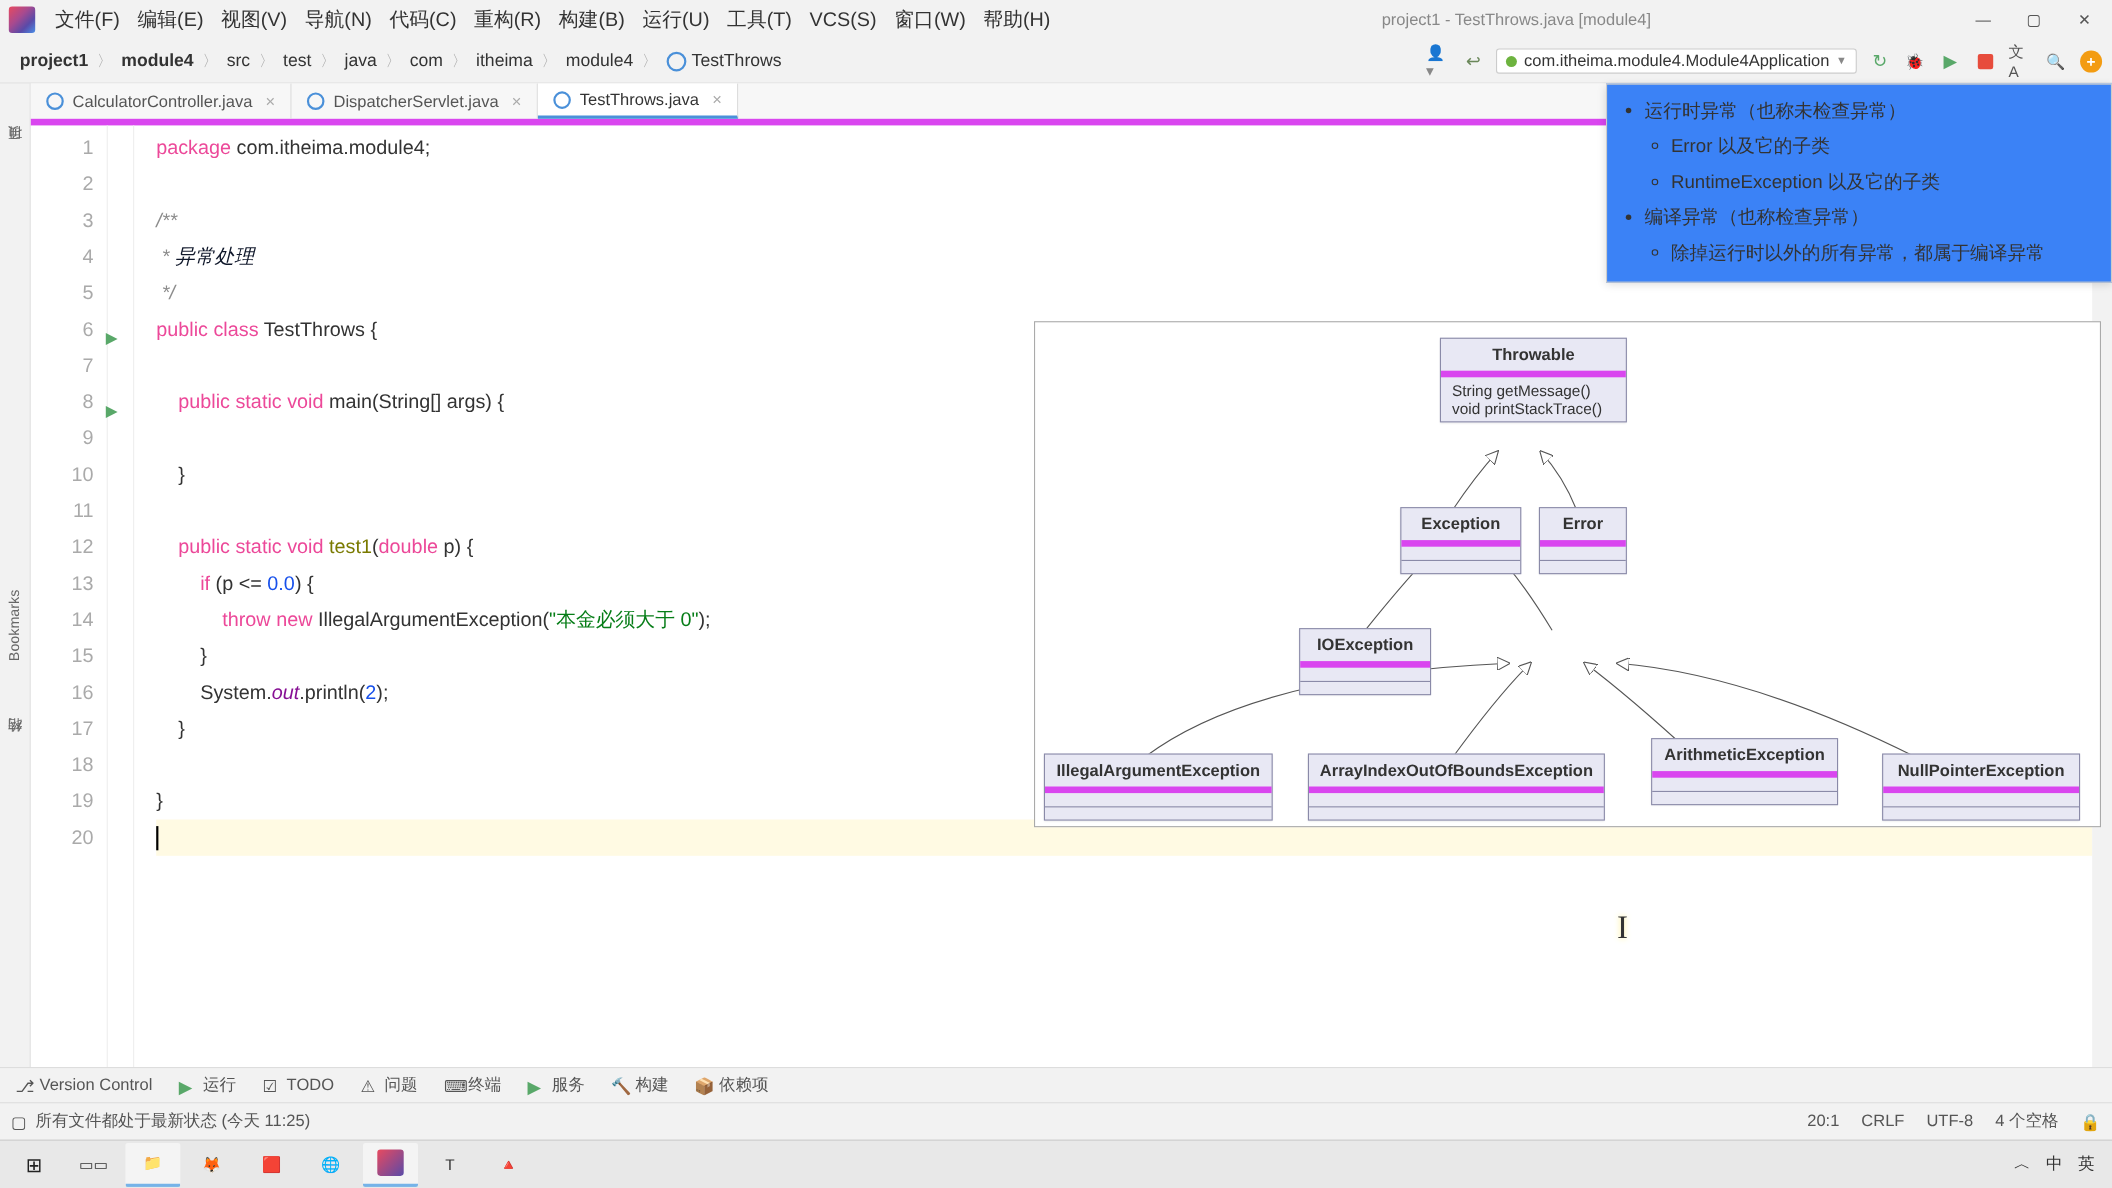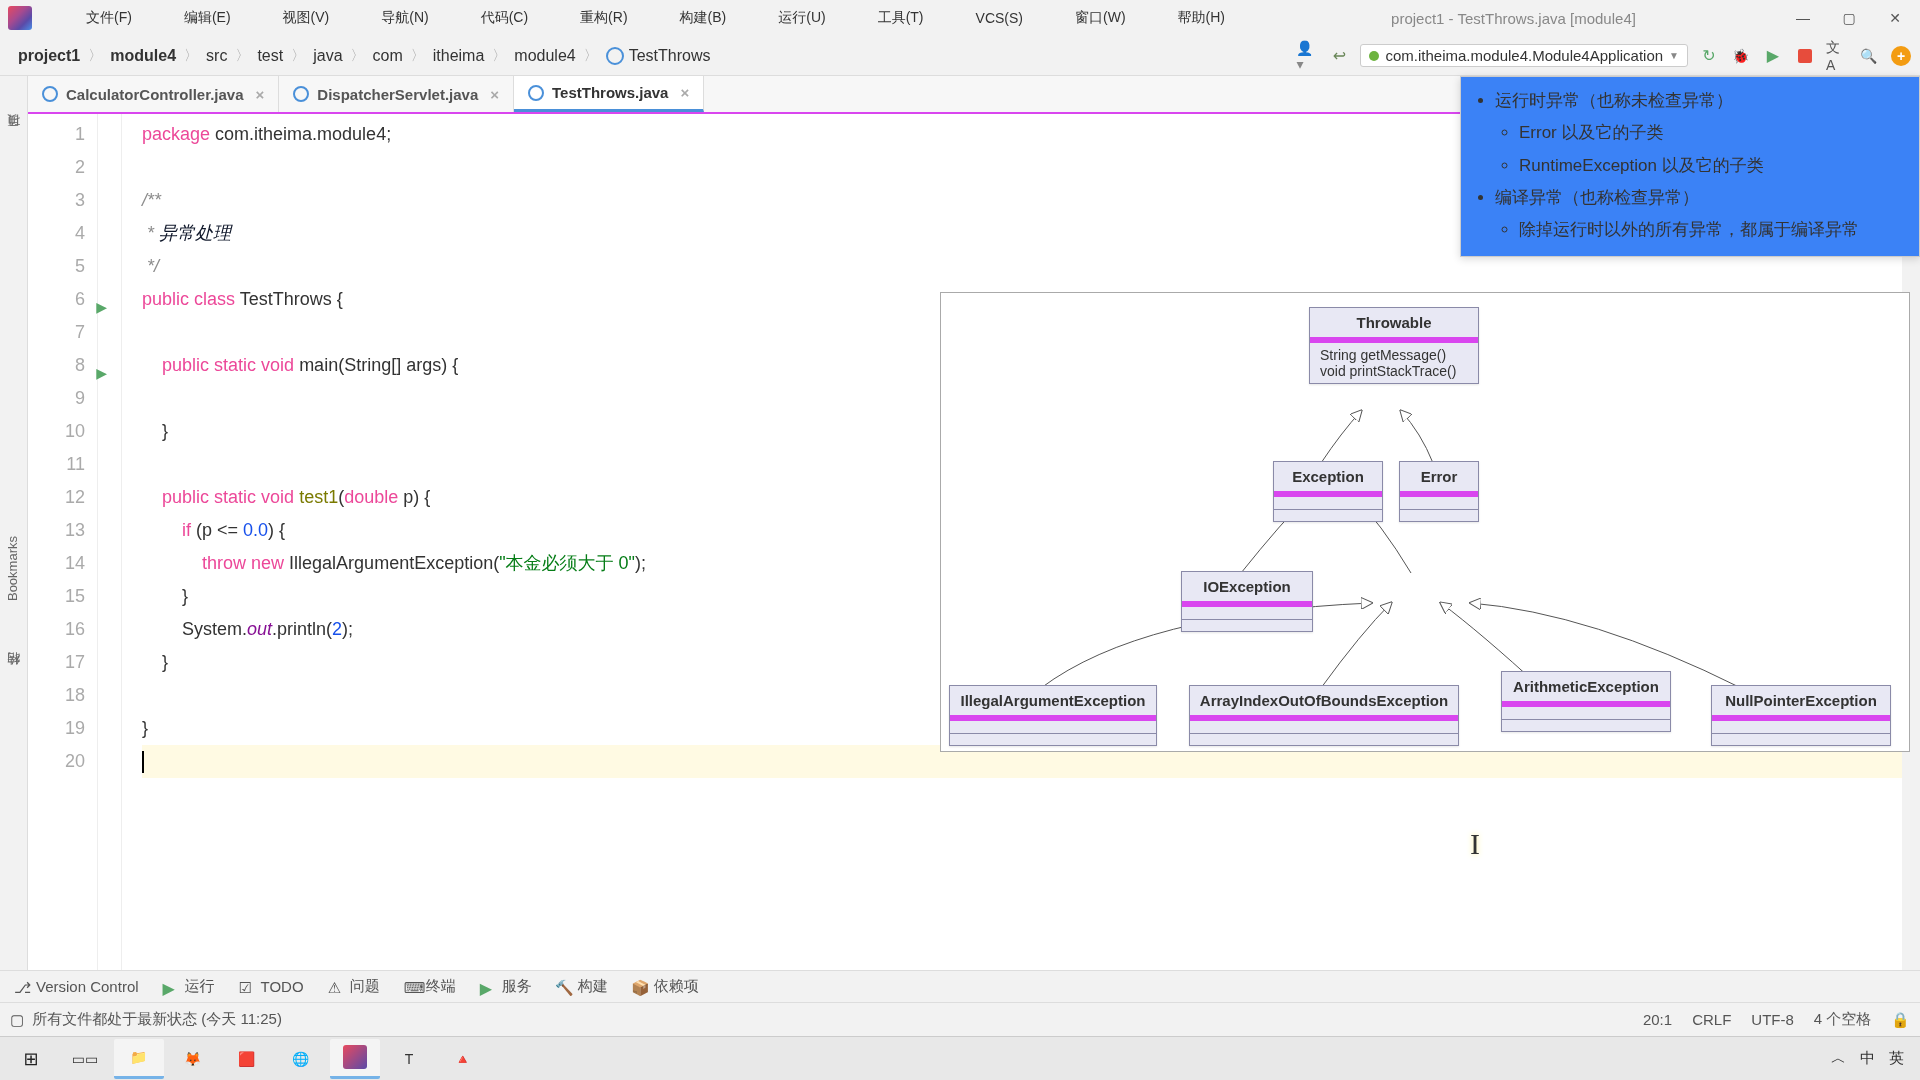--- a/index.html
+++ b/index.html
@@ -1,21 +1,21 @@
 <!DOCTYPE html>
 <html><head>
 <meta charset="utf-8">
 <style>
 * { margin: 0; padding: 0; box-sizing: border-box; font-family: "Microsoft YaHei", Arial, sans-serif; }
 body { width: 1920px; height: 1080px; overflow: hidden; background: #f2f2f2; font-size: 14px; color: #333; }
 
 
 .titlebar { height: 36px; display: flex; align-items: center; background: #f2f2f2; padding: 0 8px; }
 .titlebar .logo { width: 24px; height: 24px; background: linear-gradient(135deg,#e84a5f,#a84a8f 40%,#5a4aa8 70%,#4a8fe8); border-radius: 3px; margin-right: 10px; }
-.menu-item { padding: 4px 8px; font-size: 14px; cursor: pointer; margin-left: 36px; }
+.menu-item { padding: 4px 8px; font-size: 18px; cursor: pointer; }
 .title-text { flex: 1; text-align: center; color: #888; font-size: 15px; }
 .win-controls { display: flex; gap: 28px; padding-right: 8px; }
 .win-btn { width: 18px; height: 18px; display: flex; align-items: center; justify-content: center; color: #555; }
 
 
 .toolbar-row { height: 40px; display: flex; align-items: center; background: #f2f2f2; padding: 0 8px; border-bottom: 1px solid #ddd; }
 .crumb { padding: 3px 10px; font-size: 16px; color: #333; display: flex; align-items: center; }
 .crumb-sep { color: #aaa; margin: 0 -2px; }
 .crumb-file::before { content: ""; width: 14px; height: 14px; border: 2px solid #4a90d9; border-radius: 50%; margin-right: 5px; display: inline-block; position: relative; }
 .tool-right { margin-left: auto; display: flex; align-items: center; gap: 10px; }
@@ -32,21 +32,21 @@
 
 .main { display: flex; height: calc(100% - 36px - 40px - 32px - 34px - 44px); }
 .left-gutter { width: 28px; background: #f2f2f2; border-right: 1px solid #ddd; position: relative; }
 .vlabel { writing-mode: vertical-rl; transform: rotate(180deg); font-size: 13px; color: #666; position: absolute; }
 .vlabel.v1 { top: 60px; left: 5px; }
 .vlabel.v2 { top: 460px; left: 5px; }
 .vlabel.v3 { top: 600px; left: 5px; }
 .editor-wrap { flex: 1; display: flex; flex-direction: column; background: #fff; position: relative; }
 
 
-.tabs { display: flex; height: 38px; border-bottom: 2px solid #d946ef; background: #f7f7f7; font-weight: bold; }
+.tabs { display: flex; height: 38px; border-bottom: 6px solid #d946ef; background: #f7f7f7; }
 .tab { display: flex; align-items: center; padding: 0 14px; gap: 8px; border-right: 1px solid #ddd; font-size: 15px; color: #555; }
 .tab .icon-c { width: 16px; height: 16px; border: 2px solid #4a90d9; border-radius: 50%; position: relative; }
 .tab .close { color: #aaa; margin-left: 4px; }
 .tab.active { background: #fff; border-bottom: 3px solid #4a90d9; color: #333; }
 
 
 .code-area { flex: 1; display: flex; font-family: "JetBrains Mono", Consolas, monospace; font-size: 18px; position: relative; }
 .gutter { width: 70px; text-align: right; color: #aaa; padding-right: 12px; line-height: 33px; padding-top: 4px; user-select: none; border-right: 1px solid #eee; position: relative; }
 .gutter .ln { height: 33px; position: relative; }
 .run-mark { position: absolute; right: -22px; top: 8px; color: #59a869; font-size: 14px; }
@@ -260,21 +260,21 @@
   <div class="uml-box" style="left:332px;top:168px;width:110px">
     <div class="head">Exception</div>
       <div class="body"></div>
       <div class="foot"></div>
   </div>
   <div class="uml-box" style="left:458px;top:168px;width:80px">
     <div class="head">Error</div>
       <div class="body"></div>
       <div class="foot"></div>
   </div>
-  <div class="uml-box" style="left:240px;top:278px;width:132px">
+  <div class="uml-box" style="left:240px;top:278px;width:120px">
     <div class="head">IOException</div>
       <div class="body"></div>
       <div class="foot"></div>
   </div>
   <div class="uml-box" style="left:8px;top:392px;width:208px">
     <div class="head">IllegalArgumentException</div>
       <div class="body"></div>
       <div class="foot"></div>
   </div>
   <div class="uml-box" style="left:248px;top:392px;width:270px">

